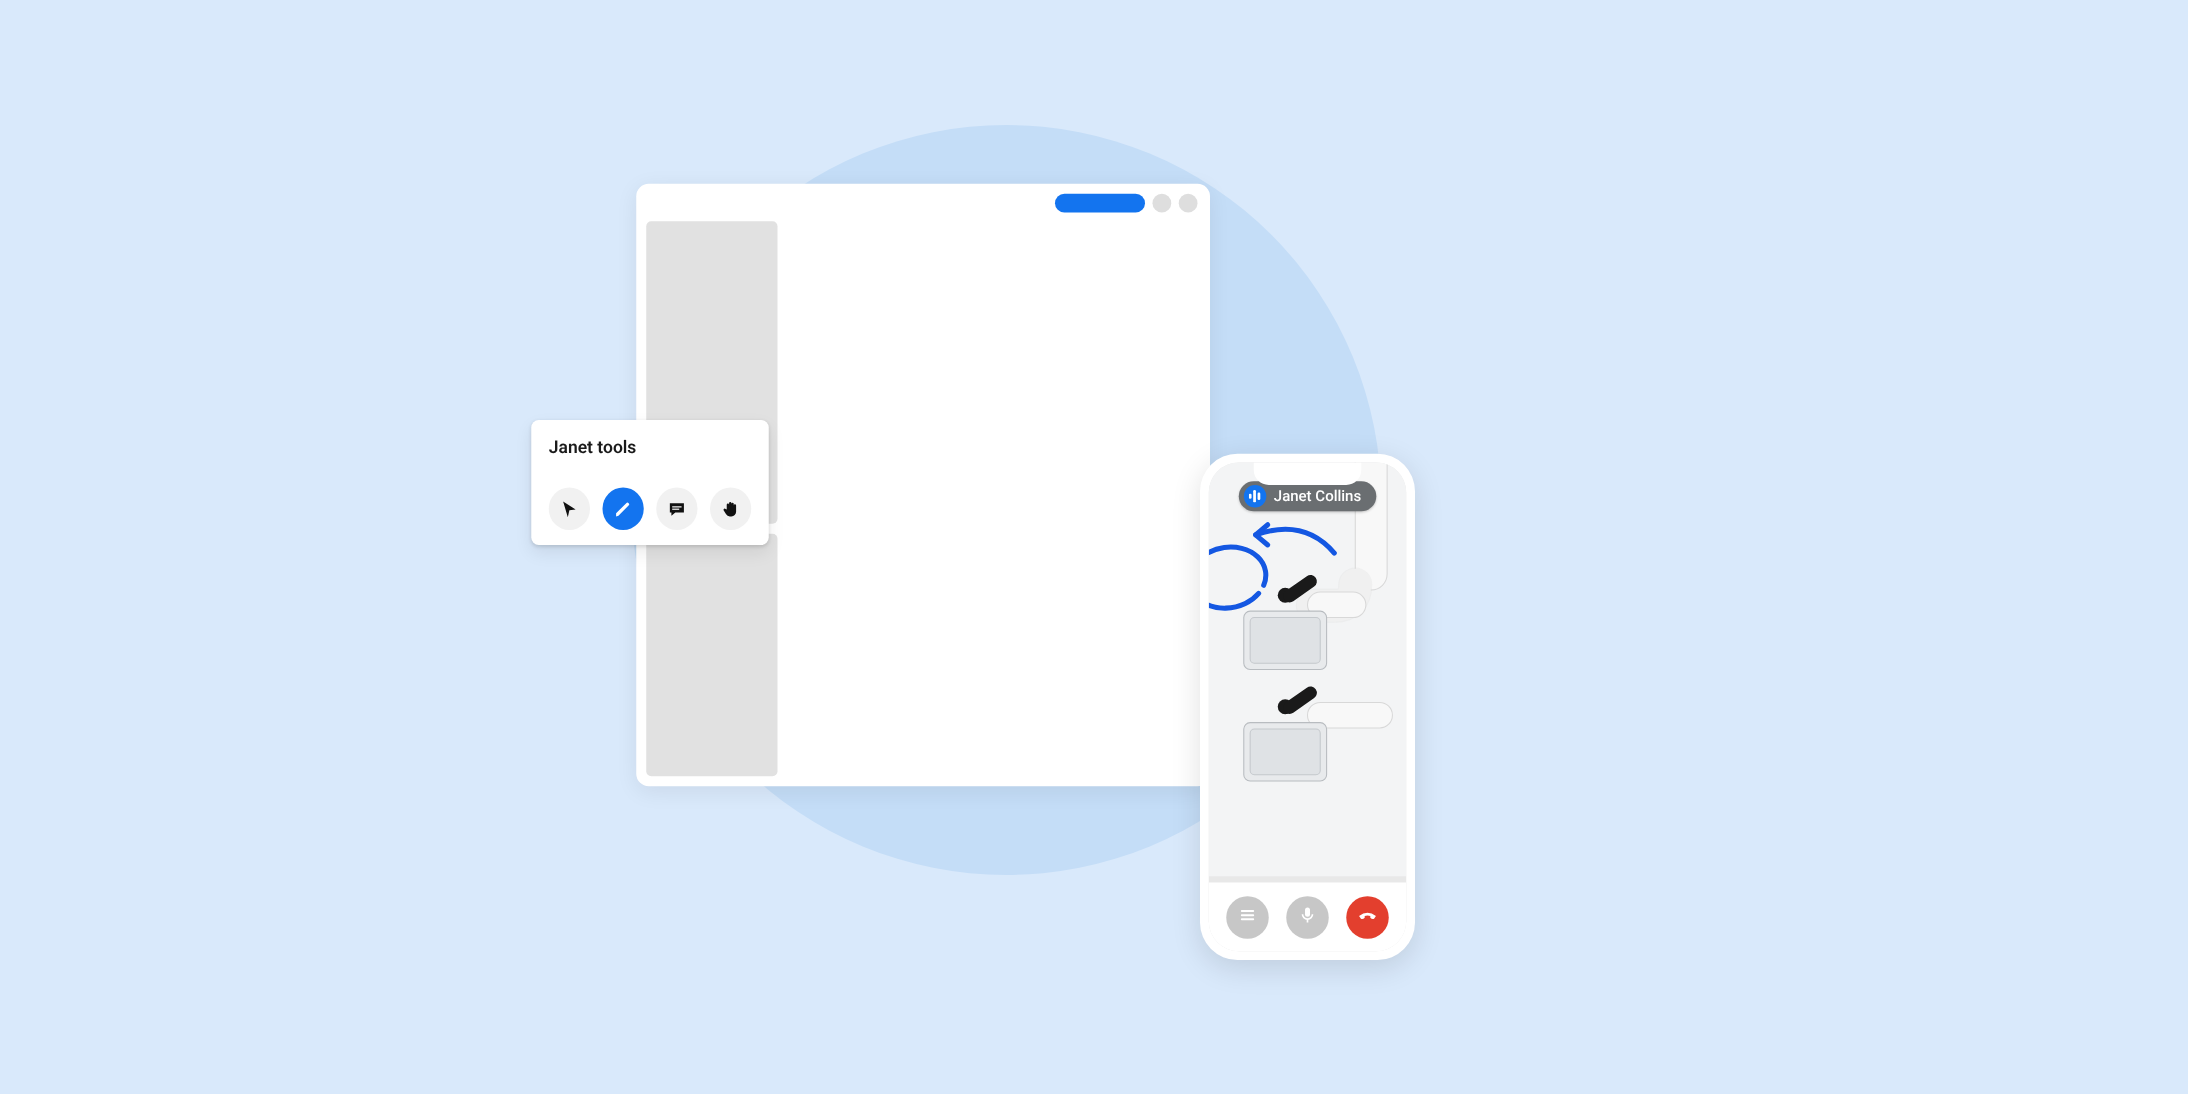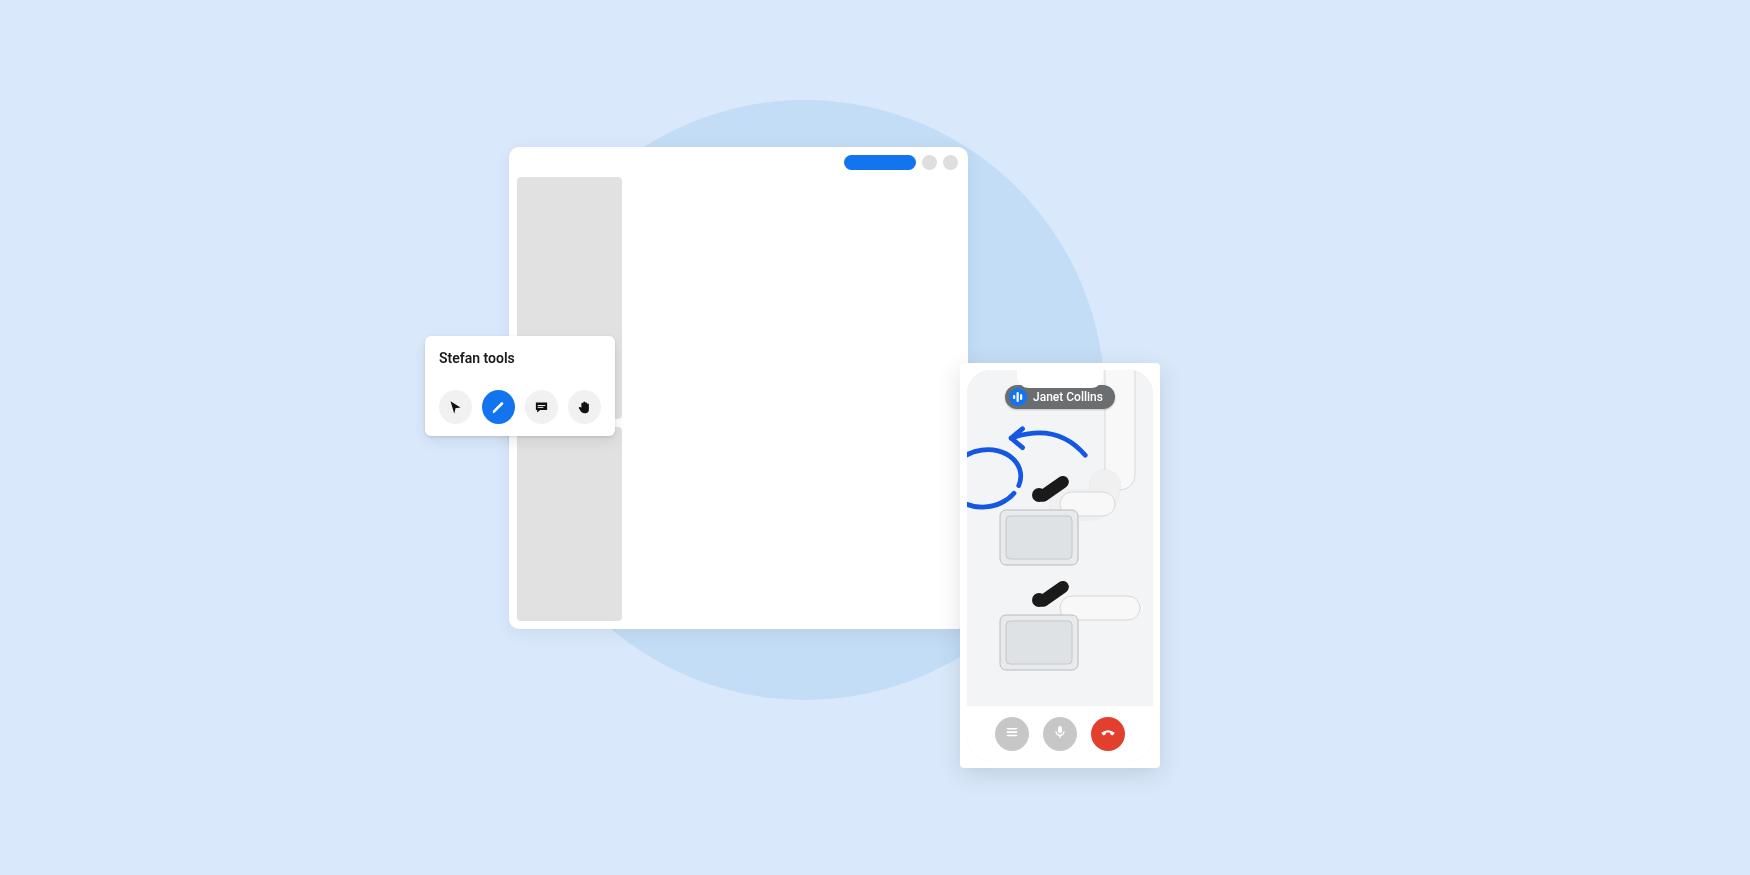--- a/index.html
+++ b/index.html
@@ -82,22 +82,22 @@
     width:34px; height:34px; border-radius:50%;
     background:#f1f1f1; display:flex; align-items:center; justify-content:center;
     cursor:pointer;
   }
   .tool-btn.active { background:#1374ef; }
   .tool-btn svg { display:block; }
 
   
   .phone {
     position:absolute; left:960px; top:363px;
-    width:200px; height:405px;
-    background:#fff; border-radius:4px;
+    width:172px; height:405px;
+    background:#fff; border-radius:30px;
     box-shadow:0 6px 24px rgba(0,0,0,.12);
     padding:7px;
     text-align:right;
   }
   .phone-inner {
     width:100%; height:100%;
     border-radius:24px; overflow:hidden; position:relative;
     background:#e8e8e8;
   }
   .notch {
@@ -176,21 +176,21 @@
   </div>
   <div class="browser-body">
     <div class="side-col">
       <div class="side-a"></div>
       <div class="side-b"></div>
     </div>
   </div>
 </div>
 
 <div class="guide-panel">
-  <div class="guide-title">Stefan tools</div>
+  <div class="guide-title">Janet tools</div>
   <div class="guide-row">
 
     <div class="tool-btn">
       <span>
         <svg width="15" height="15" viewBox="0 0 24 24">
             <path d="M4 2 L20 12 L12 13 L10 22 Z" fill="#111"></path>
           </svg>
       </span>
     </div>
 

